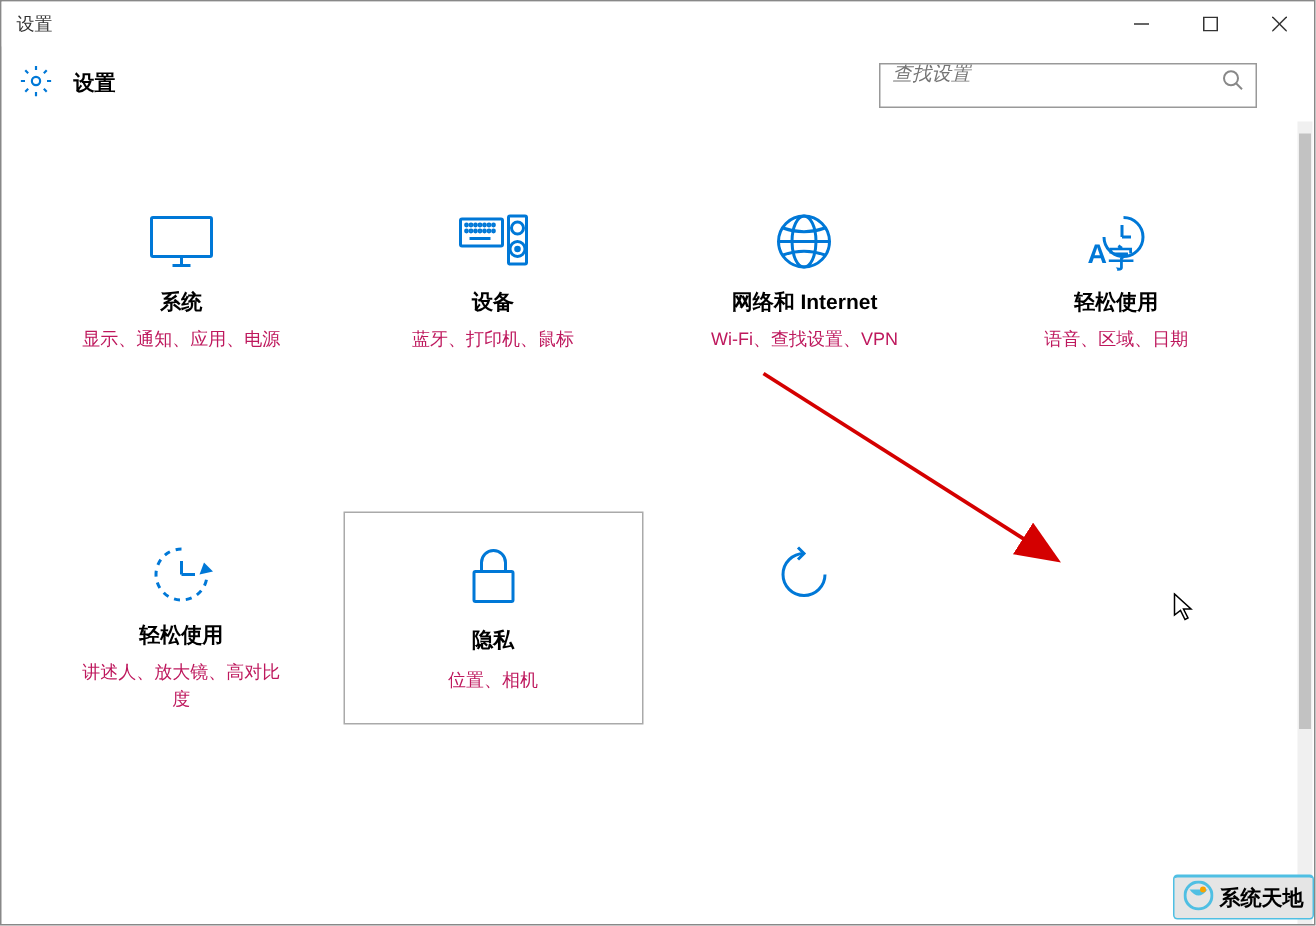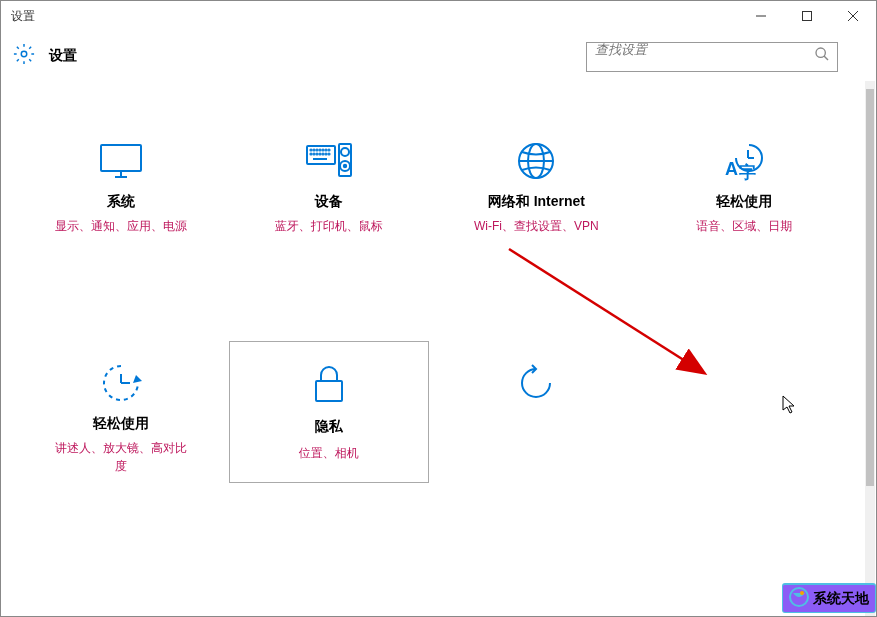--- a/index.html
+++ b/index.html
@@ -138,21 +138,21 @@
       pointer-events: none;
     }
     .watermark {
       position: absolute;
       bottom: 4px;
       right: 1px;
       display: flex;
       align-items: center;
       font-size: 14px;
       font-weight: 700;
-      background: #8b5cf6;
+      background: #e5e5e5;
       border: 1px solid #4fbfe3;
       border-left: none;
       border-bottom: none;
       border-right: none;
       box-shadow: 0 0 0 1px #4fbfe3;
       padding: 2px 6px;
       border-radius: 2px;
     }
     .watermark-icon {
       margin-right: 4px;

